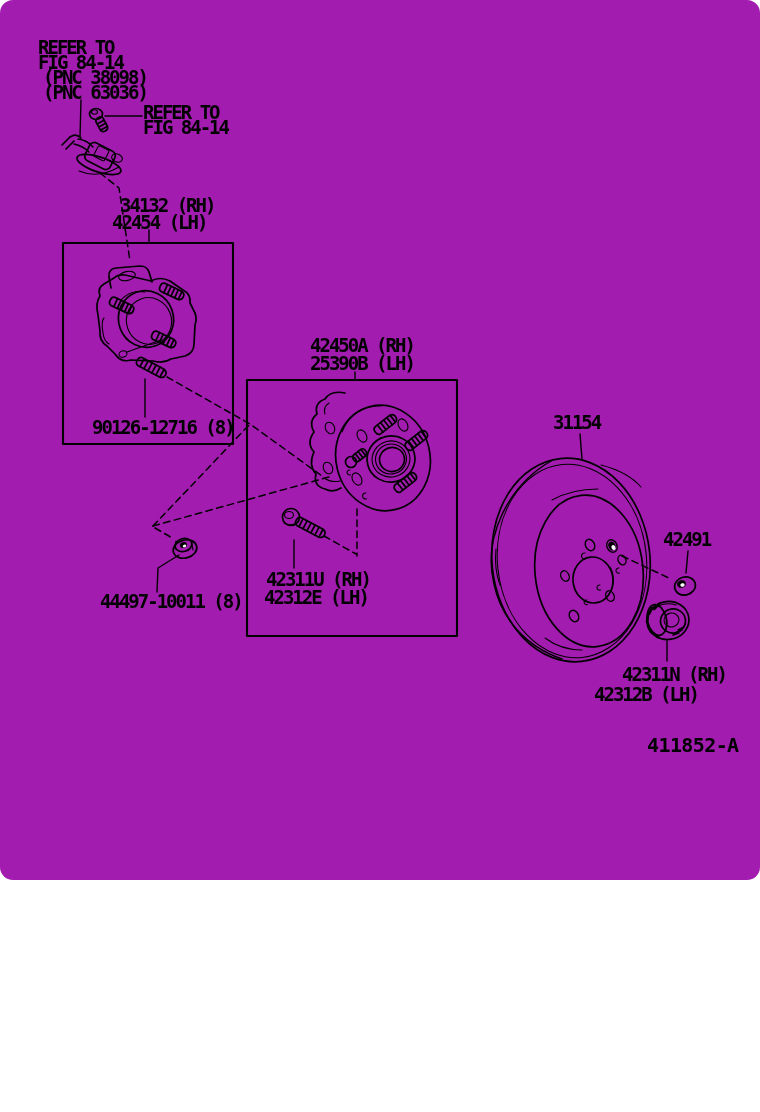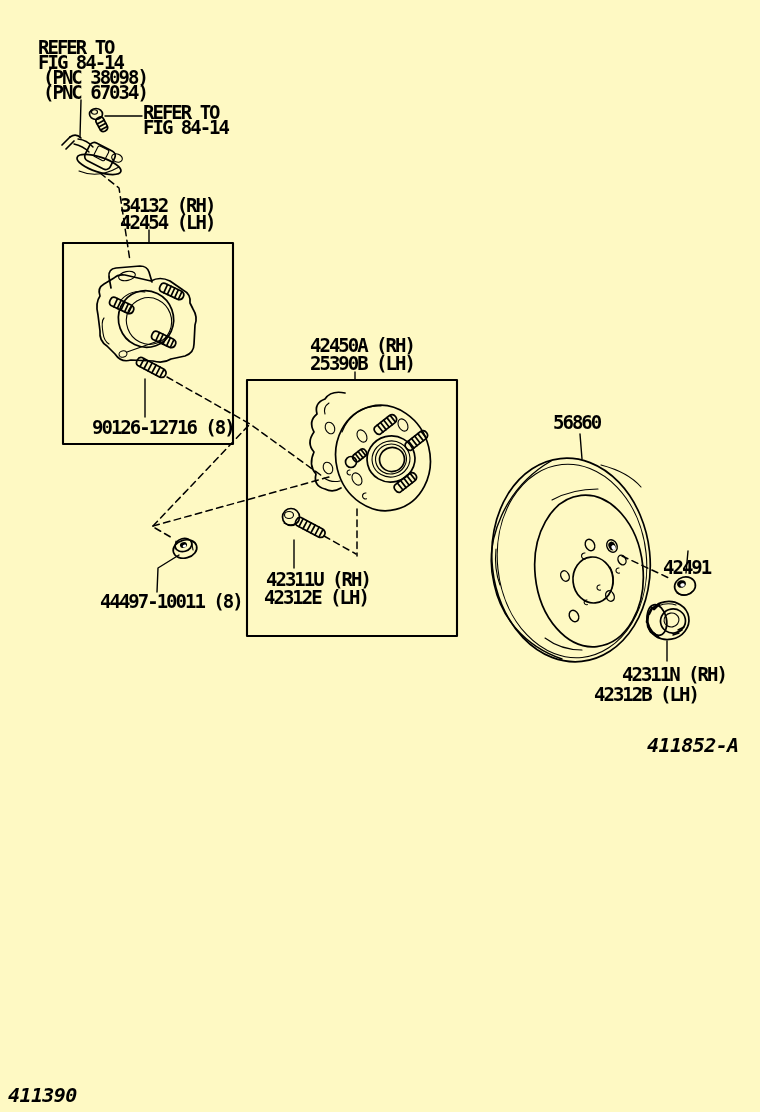--- a/index.html
+++ b/index.html
@@ -1,31 +1,31 @@
 <!DOCTYPE html>
 <html><head>
 <meta charset="utf-8">
 <style>
   html,body { margin:0; padding:0; background:#fff; }
-  .stage { position:relative; width:760px; height:1112px; background:#fef9c3; overflow:hidden;
-           font-family:"DejaVu Sans Mono", monospace; }
+  .stage { position:relative; width:760px; height:880px; background:#a21caf; overflow:hidden;
+           font-family:"DejaVu Sans Mono", monospace;border-radius:13px; }
   .art { position:absolute; left:0; top:0; }
   .art path, .art line, .art ellipse, .art circle, .art rect, .art polyline {
     stroke:#000; fill:none; stroke-width:1.7; stroke-linecap:round; stroke-linejoin:round;
   }
   .art .thin  { stroke-width:1.1; }
   .art .mid   { stroke-width:1.4; }
   .art .box   { stroke-width:2.1; }
   .art .dash  { stroke-dasharray:6.5 4.5; stroke-width:1.5; }
   .art .fillb { fill:#000; stroke:none; }
   .art .fillw { fill:#fff; stroke:none; }
   .art .rib   { stroke-width:2.6; }
   .lbl { position:absolute; font-weight:bold; font-size:19px; line-height:15px;
          letter-spacing:-2px; color:#000; white-space:pre; }
-  .lbl.big { font-size:20px; letter-spacing:-0.6px;font-style:italic; }
+  .lbl.big { font-size:20px; letter-spacing:-0.6px; }
 </style>
 </head>
 <body>
 
 <div class="stage">
 
   <svg class="art" width="760" height="1112" viewBox="0 0 760 1112">
     <defs>
       <g id="stud">
         <path d="M1,-4.5 Q-2,-4 -2,0 Q-2,4 1,4.5 L19,4.5 Q23.5,4.2 23.5,0 Q23.5,-4.2 19,-4.5 Z"></path>
@@ -203,41 +203,41 @@
       <path d="M658,606 Q667,602 676,605" class="thin"></path>
       <line x1="678" y1="630" x2="684" y2="627" class="mid"></line>
       <line x1="676" y1="633" x2="682" y2="630" class="mid"></line>
       <line x1="673" y1="635" x2="679" y2="633" class="mid"></line>
     </g>
   </svg>
 
   <div class="lbl" style="left:38px; top:40px">REFER TO</div>
   <div class="lbl" style="left:38px; top:55px">FIG 84-14</div>
   <div class="lbl" style="left:43px; top:70px">(PNC 38098)</div>
-  <div class="lbl" style="left:43px; top:85px">(PNC 67034)</div>
+  <div class="lbl" style="left:43px; top:85px">(PNC 63036)</div>
 
   <div class="lbl" style="left:143px; top:105px">REFER TO</div>
   <div class="lbl" style="left:143px; top:120px">FIG 84-14</div>
 
   <div class="lbl" style="left:120px; top:198px">34132 (RH)</div>
-  <div class="lbl" style="left:120px; top:215px">42454 (LH)</div>
+  <div class="lbl" style="left:112px; top:215px">42454 (LH)</div>
 
   <div class="lbl" style="left:92px; top:420px">90126-12716 (8)</div>
 
   <div class="lbl" style="left:310px; top:338px">42450A (RH)</div>
   <div class="lbl" style="left:310px; top:356px">25390B (LH)</div>
 
   <div class="lbl" style="left:266px; top:572px">42311U (RH)</div>
   <div class="lbl" style="left:264px; top:590px">42312E (LH)</div>
 
   <div class="lbl" style="left:100px; top:594px">44497-10011 (8)</div>
 
-  <div class="lbl" style="left:553px; top:415px">56860</div>
-
-  <div class="lbl" style="left:663px; top:560px">42491</div>
+  <div class="lbl" style="left:553px; top:415px">31154</div>
+
+  <div class="lbl" style="left:663px; top:532px">42491</div>
 
   <div class="lbl" style="left:622px; top:667px">42311N (RH)</div>
   <div class="lbl" style="left:594px; top:687px">42312B (LH)</div>
 
   <div class="lbl big" style="left:647px; top:738px">411852-A</div>
 
   <div class="lbl big" style="left:8px; top:1088px">411390</div>
 </div>
 
 </body></html>

